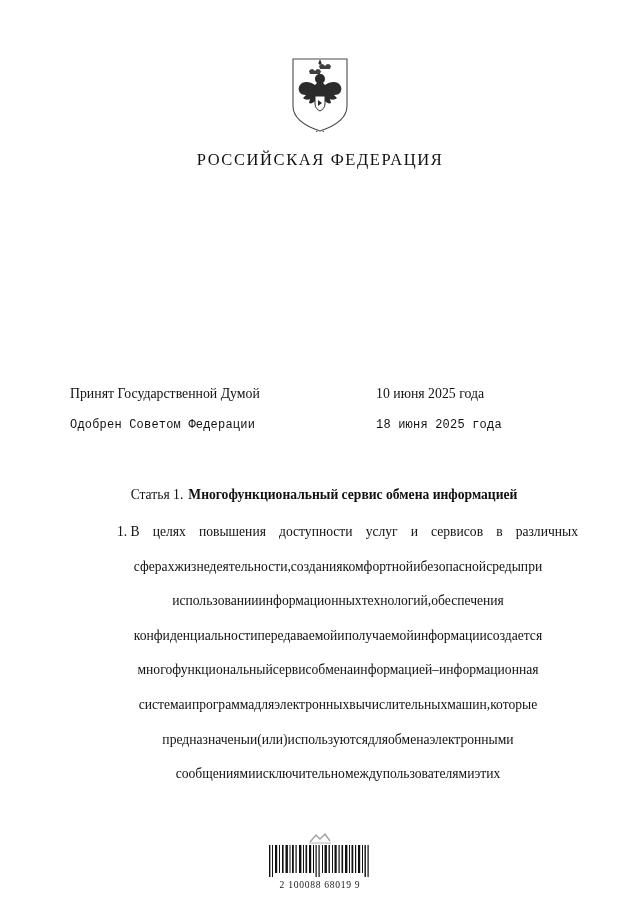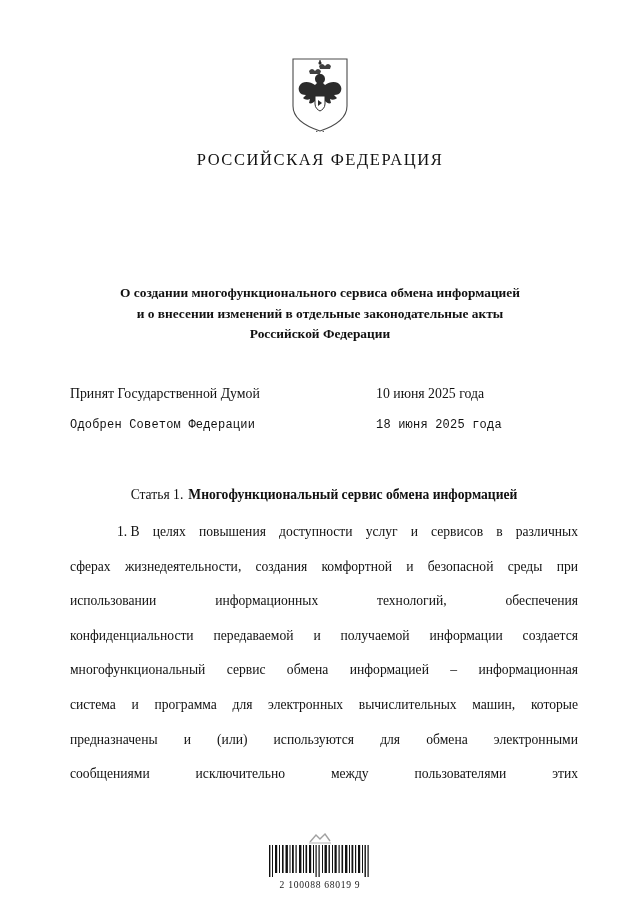--- a/index.html
+++ b/index.html
@@ -133,21 +133,22 @@
     width: 508px;
     font-size: 13.6px;
   }
   .body-line {
     display: flex;
     height: 34.6px;
     align-items: baseline;
     white-space: nowrap;
   }
   .body-line.justified {
-    justify-content: space-between;
+    justify-content: center;
+    margin-left: 28px;
   }
   .body-line.first-indent {
     padding-left: 47px;
     justify-content: space-between;
   }
   .body-line .w { display: inline-block; }
 
   
   .barcode-area {
     position: absolute;
@@ -198,25 +199,20 @@
         <path d="M24 38 h10 v8 c0 4-3 6-5 7 c-2-1-5-3-5-7 z" fill="#ffffff" stroke="#2b2b2b" stroke-width="1"></path>
         <path d="M27 42 l4 3 l-4 3 z" fill="#2b2b2b"></path>
       </g>
       <path d="M25 73 q4 4 8 0" fill="none" stroke="#4a4a4a" stroke-width="1"></path>
     </svg>
   </div>
 
   <div class="rf-line">РОССИЙСКАЯ ФЕДЕРАЦИЯ</div>
 
 
-  <div class="doc-title">
-    <span class="t-line">О создании многофункционального сервиса обмена информацией</span>
-    <span class="t-line">и о внесении изменений в отдельные законодательные акты</span>
-    <span class="t-line">Российской Федерации</span>
-  </div>
 
   <div class="adopt-block">
     <div class="adopt-row serif-row">
       <span class="who">Принят Государственной Думой</span>
       <span class="when">10 июня 2025 года</span>
     </div>
     <div class="adopt-row mono-row">
       <span class="who">Одобрен Советом Федерации</span>
       <span class="when">18 июня 2025 года</span>
     </div>

